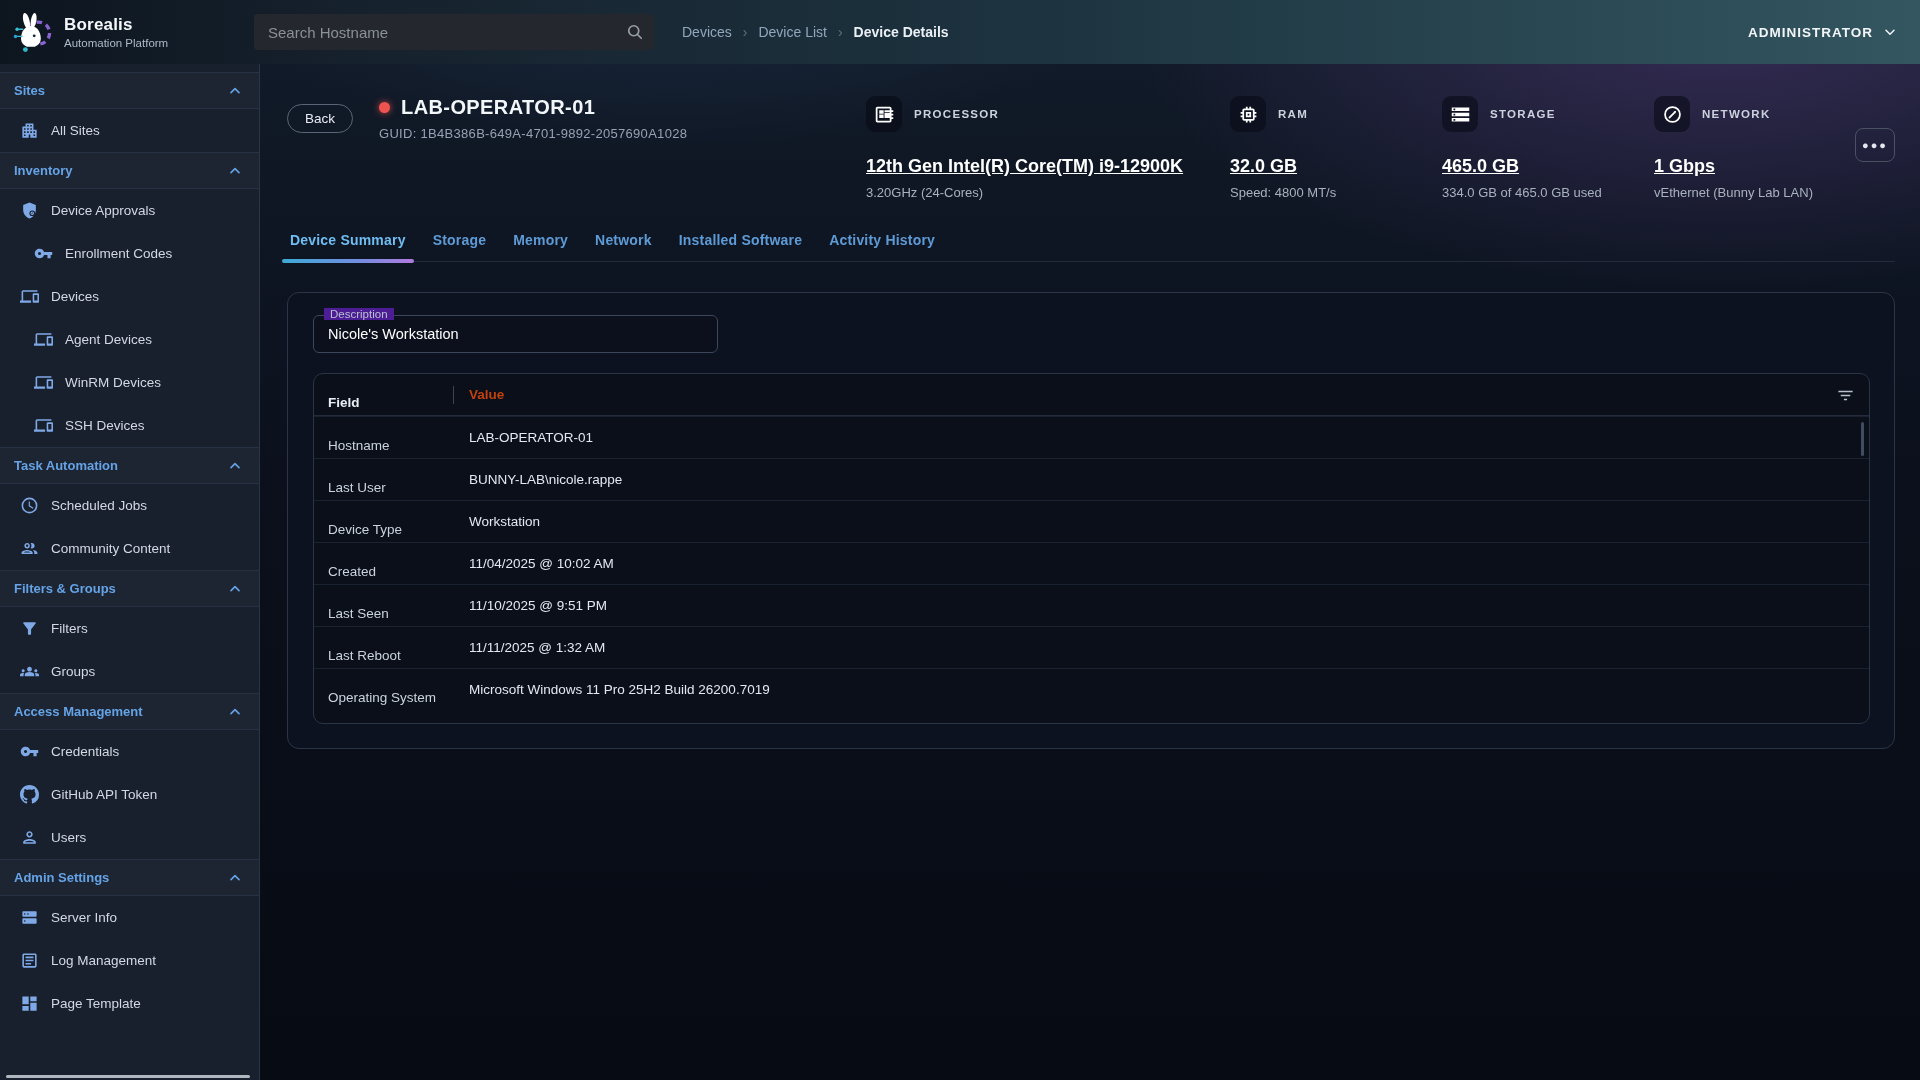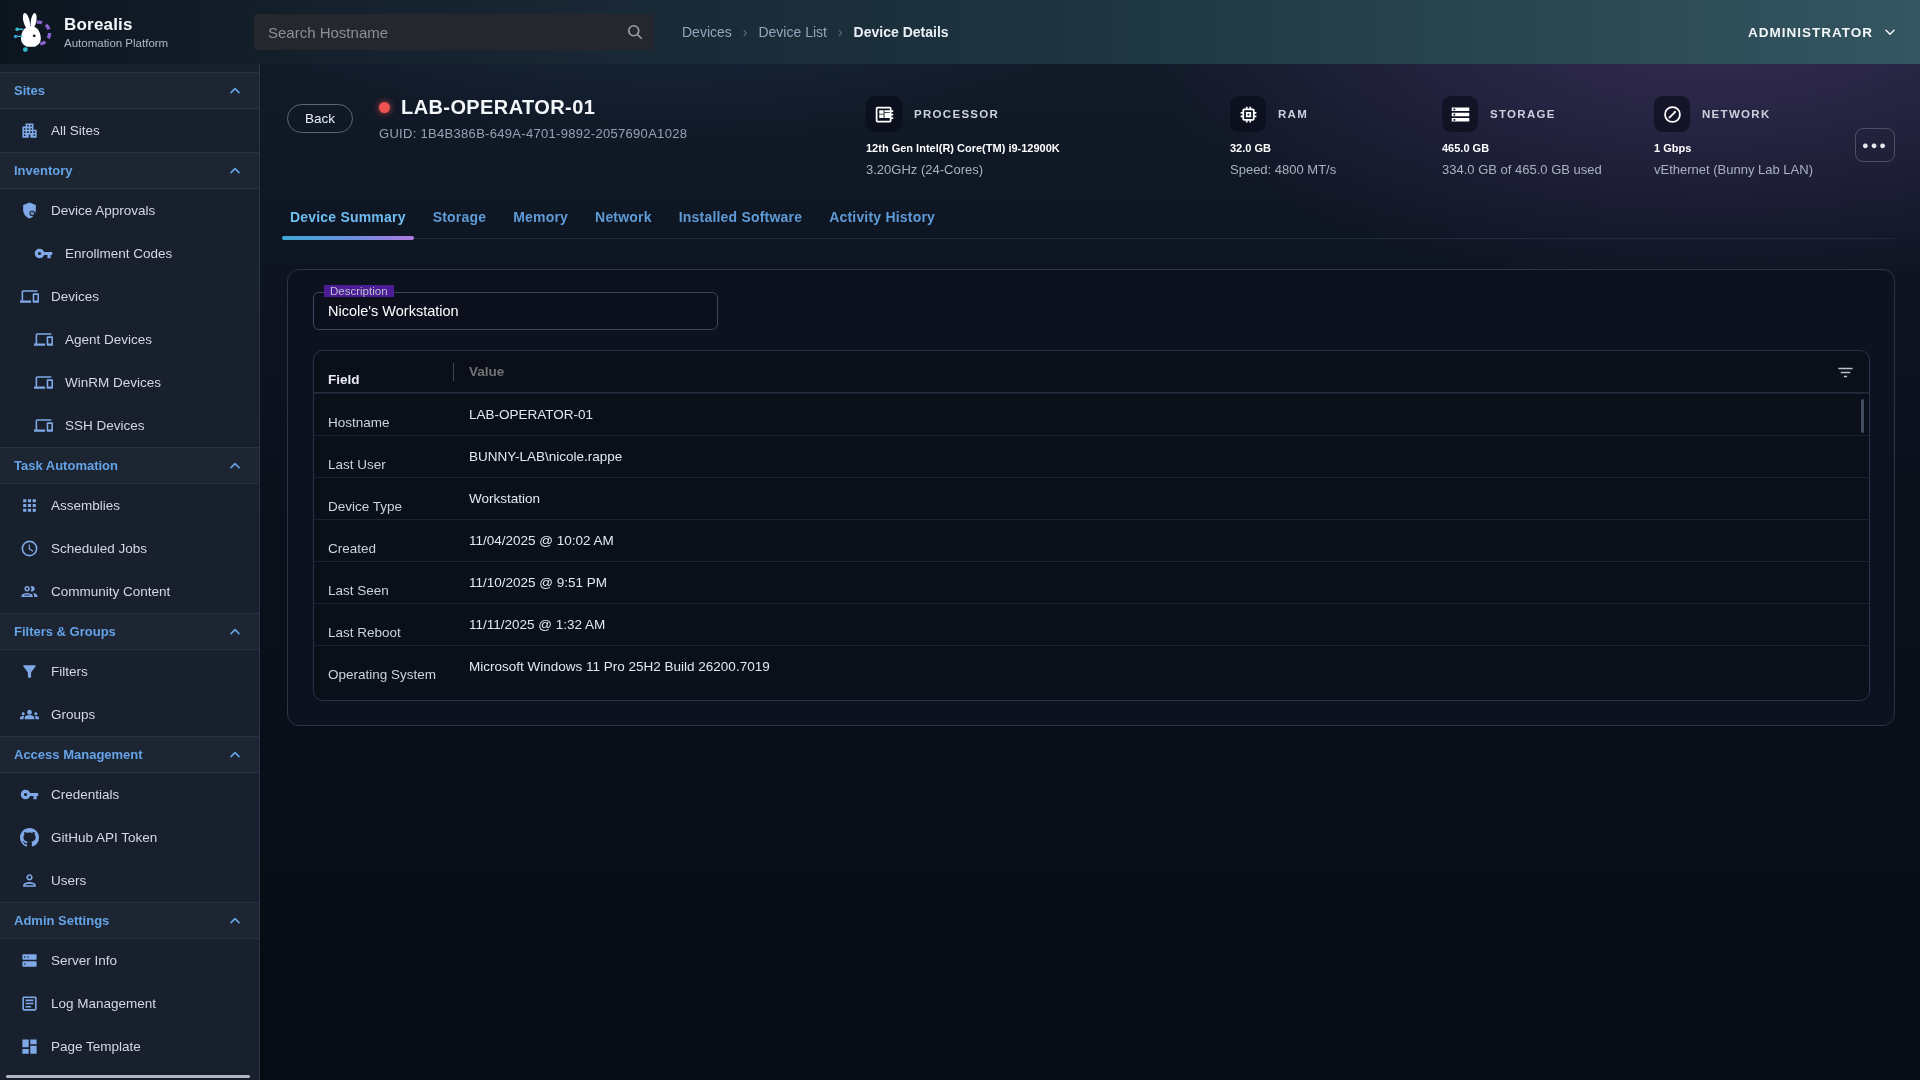--- a/index.html
+++ b/index.html
@@ -58,21 +58,21 @@
   .dot { width:11px; height:11px; border-radius:50%; background:#ef5350;
     box-shadow:0 0 7px rgba(239,83,80,.8); }
   .dev-title { color:#f4f7fa; font-size:20px; font-weight:600; letter-spacing:.4px; }
   .guid { margin-top:7px; color:#97a1b3; font-size:13px; letter-spacing:.3px; }
 
   .stats { margin-left:auto; display:flex; gap:34px; }
   .stat-top { display:flex; align-items:center; gap:12px; }
   .stat-ic { width:36px; height:36px; border-radius:9px; background:rgba(8,10,22,.6);
     display:flex; align-items:center; justify-content:center; }
   .stat-label { color:#ccd2dd; font-size:11.5px; font-weight:bold; letter-spacing:1.3px; }
-  .stat-value { margin-top:10px; color:#ffffff; font-size:11px; font-weight:bold; }
+  .stat-value { margin-top:24px; color:#ffffff; font-size:18px; font-weight:bold;text-decoration:underline; }
   .stat-sub { margin-top:8px; color:#a9b1bf; font-size:13px; }
   .stat.s0 { width:330px; } .stat.s1 { width:178px; } .stat.s2 { width:178px; } .stat.s3 { width:185px; }
   .more-btn { margin-left:16px; margin-top:32px; width:40px; height:34px; border-radius:8px;
     border:1px solid #4a5162; background:transparent; color:#e3e7ee; font-size:11px;
     letter-spacing:2px; cursor:pointer; font-family:inherit; }
 
   .tabs { margin-top:32px; display:flex; gap:27px; border-bottom:1px solid #222b3c; padding-left:3px; }
   .tab { position:relative; padding-bottom:13px; font-size:14px; font-weight:bold;
     color:#5e9bd6; letter-spacing:.2px; cursor:pointer; }
   .tab.active { color:#6fbdf2; }
@@ -89,21 +89,21 @@
     color:#fff; font-size:14.5px; padding:0 14px; font-family:inherit; }
   .desc-label { position:absolute; top:-8px; left:10px; background:#4c1d95; padding:0 6px;
     color:#b9c1ce; font-size:11.5px; }
 
   .table-wrap { margin-top:20px; border:1px solid #2b3447; border-radius:10px;
     background:#0a0f1a; position:relative; padding-bottom:13px; }
   .t-head { display:flex; align-items:center; height:42px; border-bottom:1px solid #232b3c; }
   .col-field { width:139px; padding-left:14px; flex:none;margin-top:16px; }
   .t-head .col-field { color:#e9edf4; font-size:13.5px; font-weight:bold; }
   .h-div { width:1px; height:18px; background:#3a4459; margin-right:15px; flex:none; }
-  .t-head .col-value { color:#737373; font-size:13.5px; font-weight:bold; flex:1; }
+  .t-head .col-value { color:#c2410c; font-size:13.5px; font-weight:bold; flex:1; }
   .t-row { display:flex; align-items:center; height:42px; border-top:1px solid #1a2130; }
   .t-row:first-of-type { border-top:0; }
   .t-row .col-field { color:#cbd3df; font-size:13.5px; }
   .t-row .col-value { color:#e2e8f1; font-size:13.5px; flex:1; padding-left:16px; }
   .filter-ic { position:absolute; right:14px; top:12px; cursor:pointer; }
   .v-thumb { position:absolute; right:5px; top:48px; width:3px; height:34px;
     background:#414b61; border-radius:2px; cursor:pointer; }
 </style>
 </head>
 <body>
@@ -225,28 +225,20 @@
           </svg>
         </span>
       <span>SSH Devices</span>
     </div>
 
     <div class="nav-head">
       <span>Task Automation</span>
       <svg width="16" height="16" viewBox="0 0 24 24">
           <path d="M6 14.5l6-6 6 6" stroke="currentColor" stroke-width="2.4" fill="none" stroke-linecap="round" stroke-linejoin="round"></path>
         </svg>
-    </div>
-    <div class="nav-item">
-      <span class="ni">
-          <svg width="19" height="19" viewBox="0 0 24 24">
-            <path d="M4 8h4V4H4v4zm6 12h4v-4h-4v4zm-6 0h4v-4H4v4zm0-6h4v-4H4v4zm6 0h4v-4h-4v4zm6-10v4h4V4h-4zm-6 4h4V4h-4v4zm6 6h4v-4h-4v4zm0 6h4v-4h-4v4z" fill="currentColor"></path>
-          </svg>
-        </span>
-      <span>Assemblies</span>
     </div>
     <div class="nav-item">
       <span class="ni">
           <svg width="19" height="19" viewBox="0 0 24 24">
             <path d="M12 2a10 10 0 1 0 0 20 10 10 0 0 0 0-20zm0 18a8 8 0 1 1 0-16 8 8 0 0 1 0 16zm.5-13H11v6l5.2 3.1.8-1.3-4.5-2.7V7z" fill="currentColor"></path>
           </svg>
         </span>
       <span>Scheduled Jobs</span>
     </div>
     <div class="nav-item">

